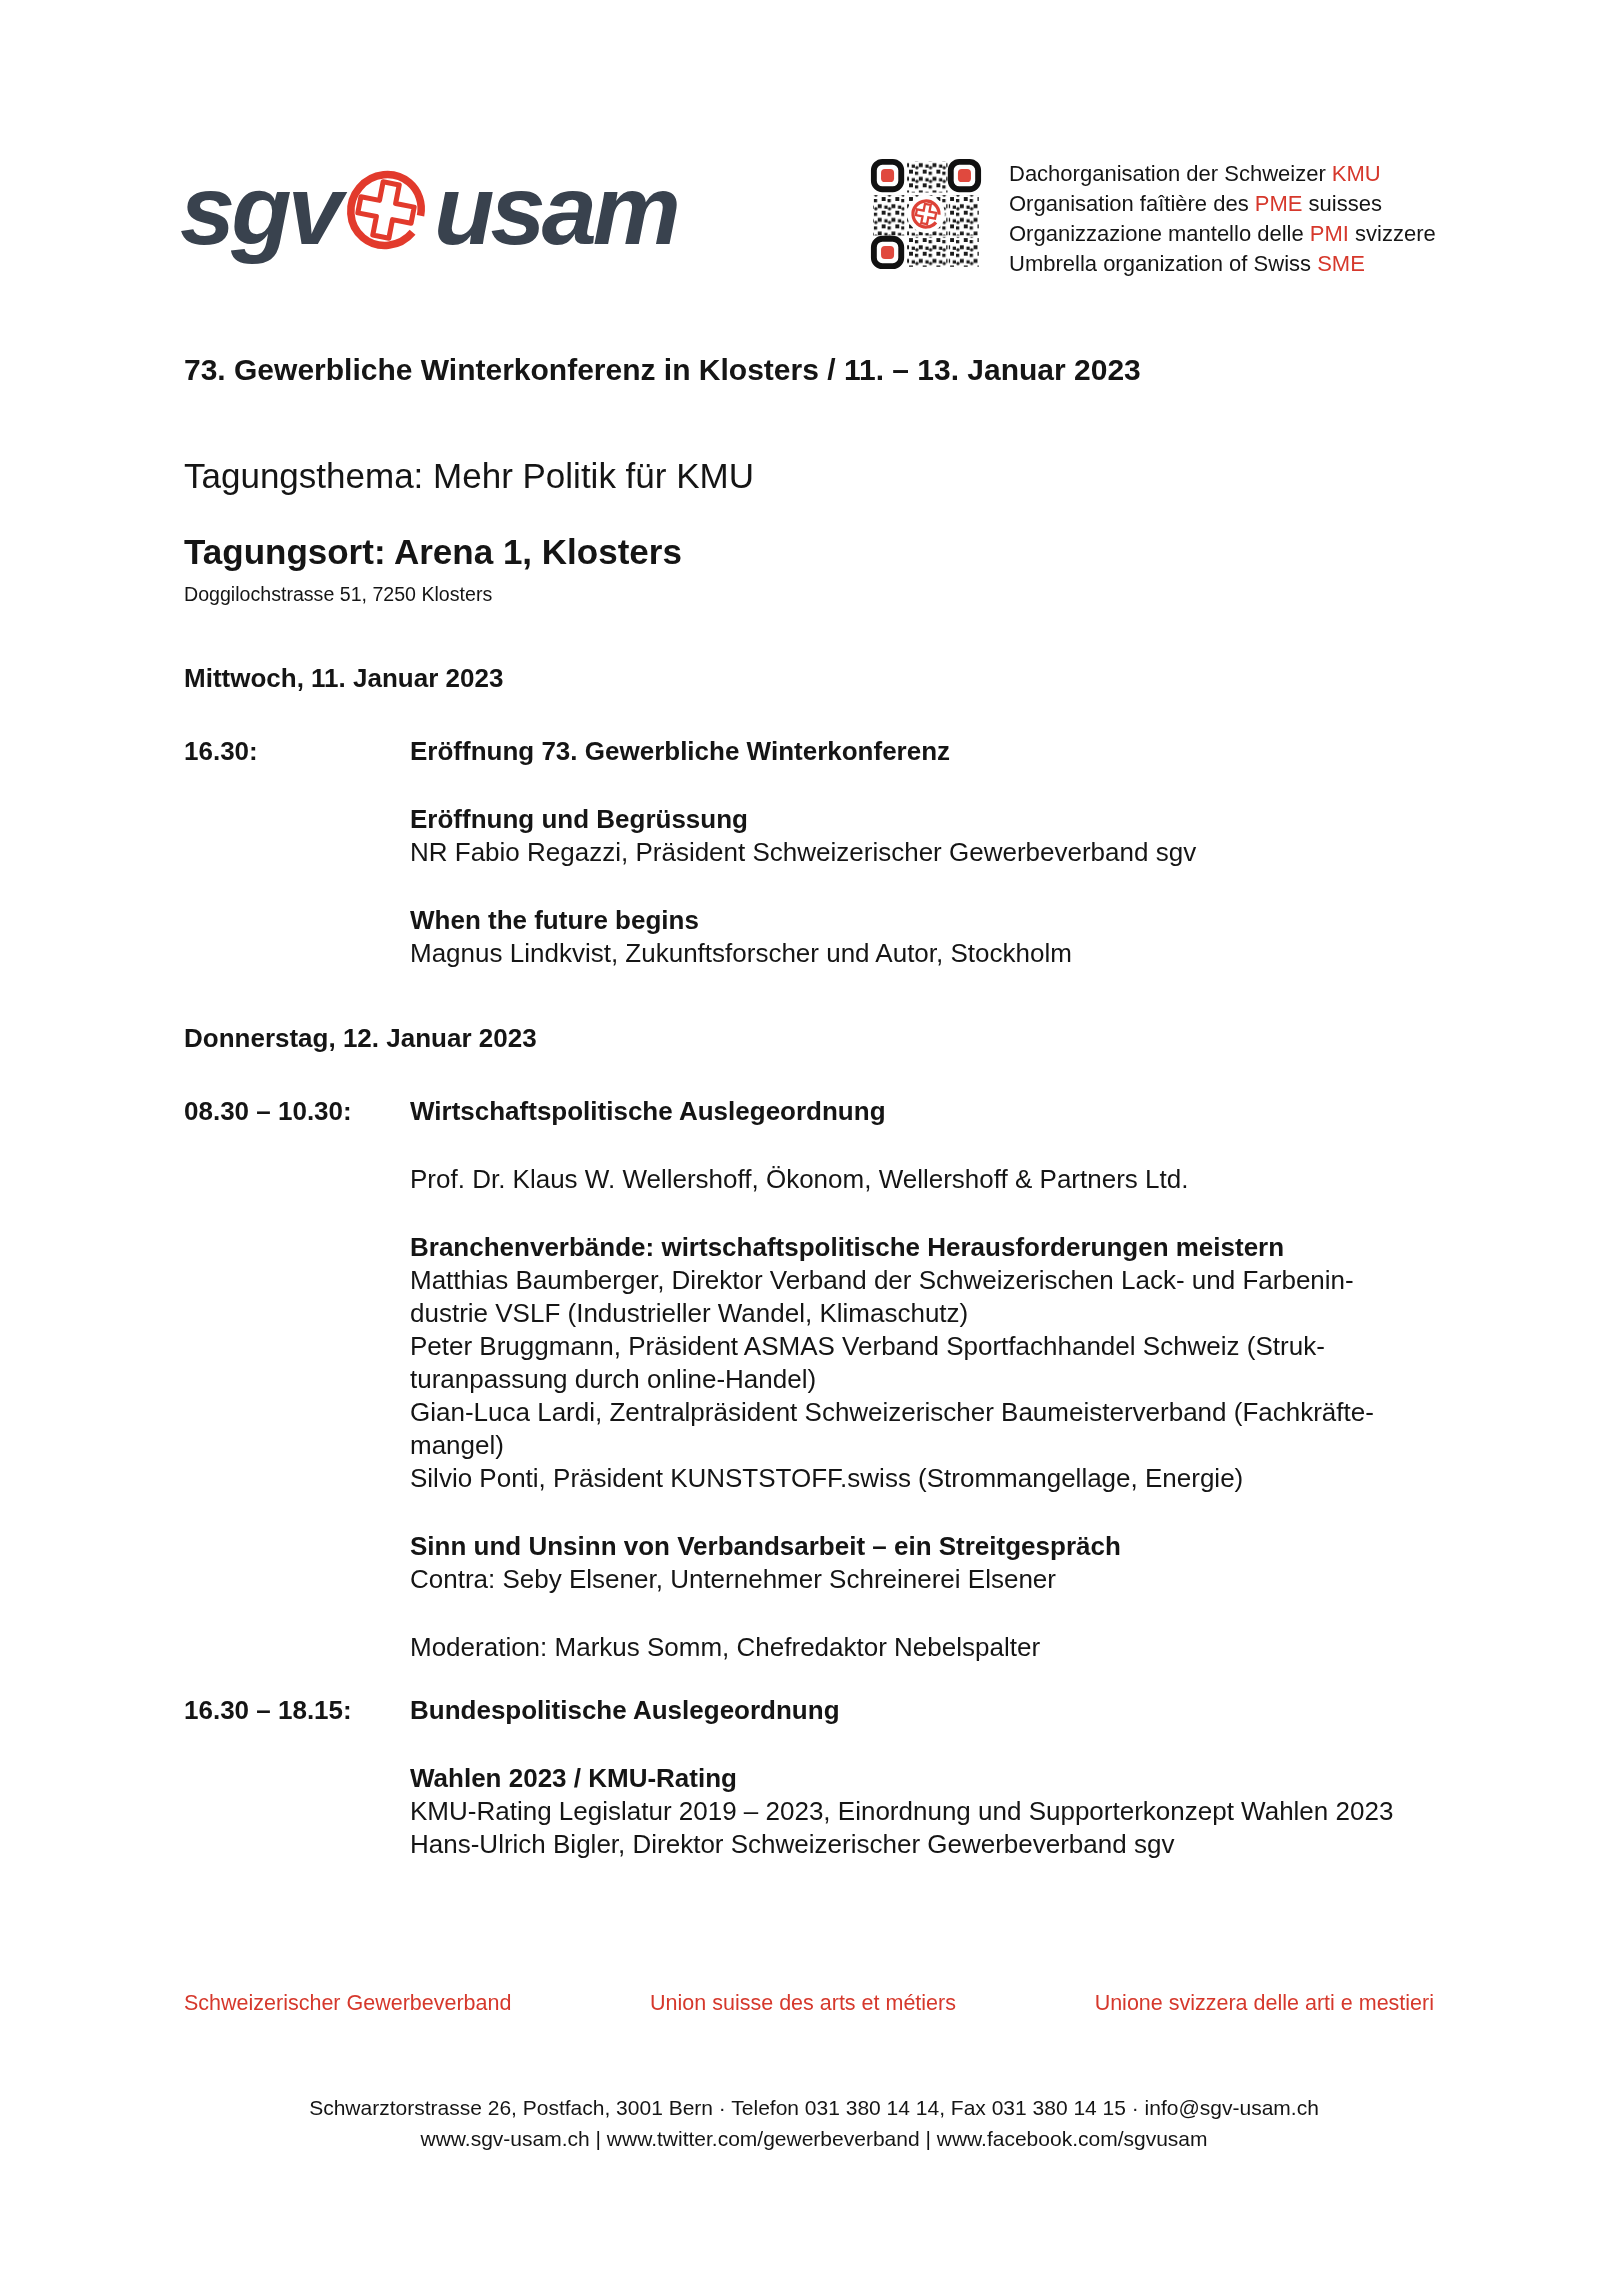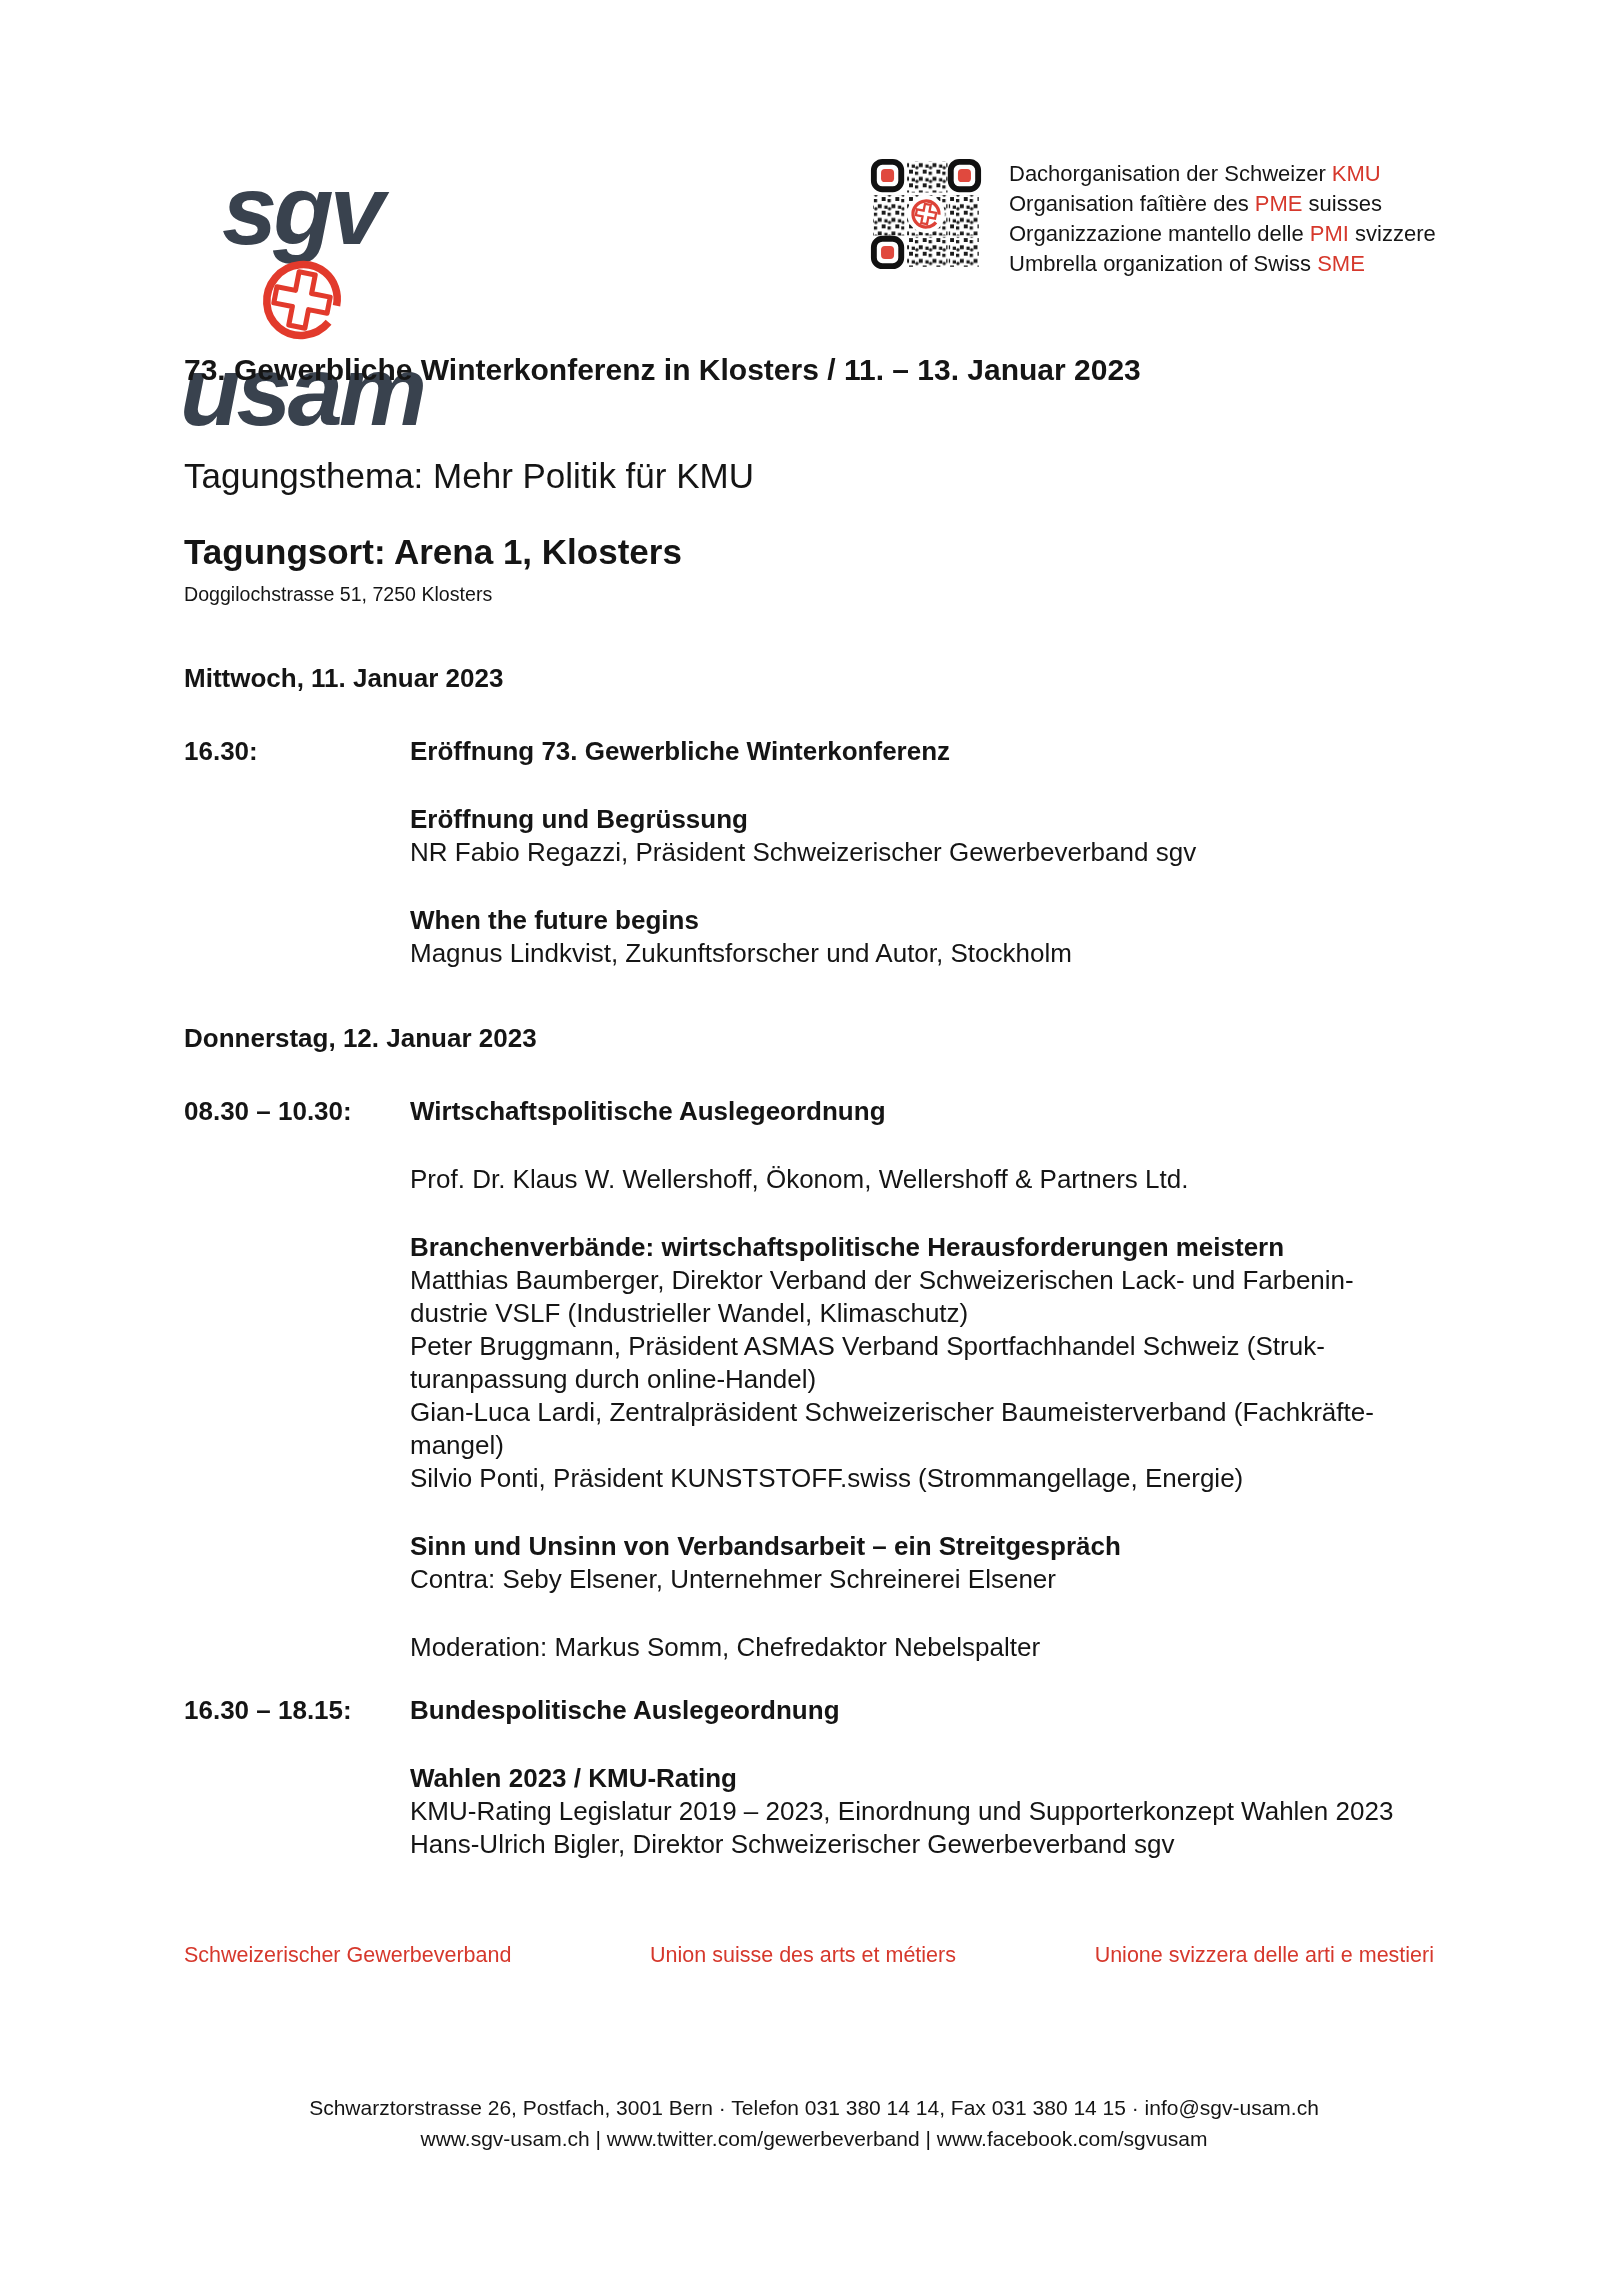--- a/index.html
+++ b/index.html
@@ -3,21 +3,21 @@
 <meta charset="utf-8">
 <style>
   html,body { margin:0; padding:0; background:#e8e8e8; }
   .page {
     position:relative; width:1616px; height:2284px; background:#ffffff;
     font-family:"Liberation Sans","DejaVu Sans",sans-serif; color:#151515;
     overflow:hidden; margin:0 auto;
   }
 
   
-  .logo { position:absolute; left:180px; top:160px; display:flex; align-items:center;flex-direction:column; }
+  .logo { position:absolute; left:180px; top:160px; display:flex; align-items:center; }
   .logo-part {
     font-style:italic; font-weight:bold; font-size:99px; line-height:1;
     color:#39424e; letter-spacing:-3.9px;
   }
   .emblem { width:82px; height:82px; margin:0 6.5px; }
 
   .qr { position:absolute; left:868px; top:156px; width:116px; height:116px; }
 
   .taglines { position:absolute; left:1009px; top:159px; font-size:22px; line-height:30px; white-space:nowrap; }
   .red { color:#d6382c; }
@@ -36,21 +36,21 @@
   .day2 { margin-top:52px; }
 
   .session { display:flex; margin-top:40px; }
   .session-last { margin-top:30px; }
   .session-time { flex:0 0 226px; font-weight:bold; }
   .session-content { flex:1; min-width:0; }
   .item { margin-top:35px; }
 
   
   .footer-orgs {
-    position:absolute; left:184px; top:1942px; width:1250px;
+    position:absolute; left:184px; top:1990px; width:1250px;
     display:flex; justify-content:space-between;
     color:#d6382c; font-size:21.5px; line-height:26px; white-space:nowrap;
   }
   .footer-address, .footer-web {
     position:absolute; left:6px; width:1616px; text-align:center;
     font-size:21px; line-height:26px; color:#151515; white-space:nowrap;
   }
   .footer-address { top:2095px; }
   .footer-web { top:2126px; }
 </style>

